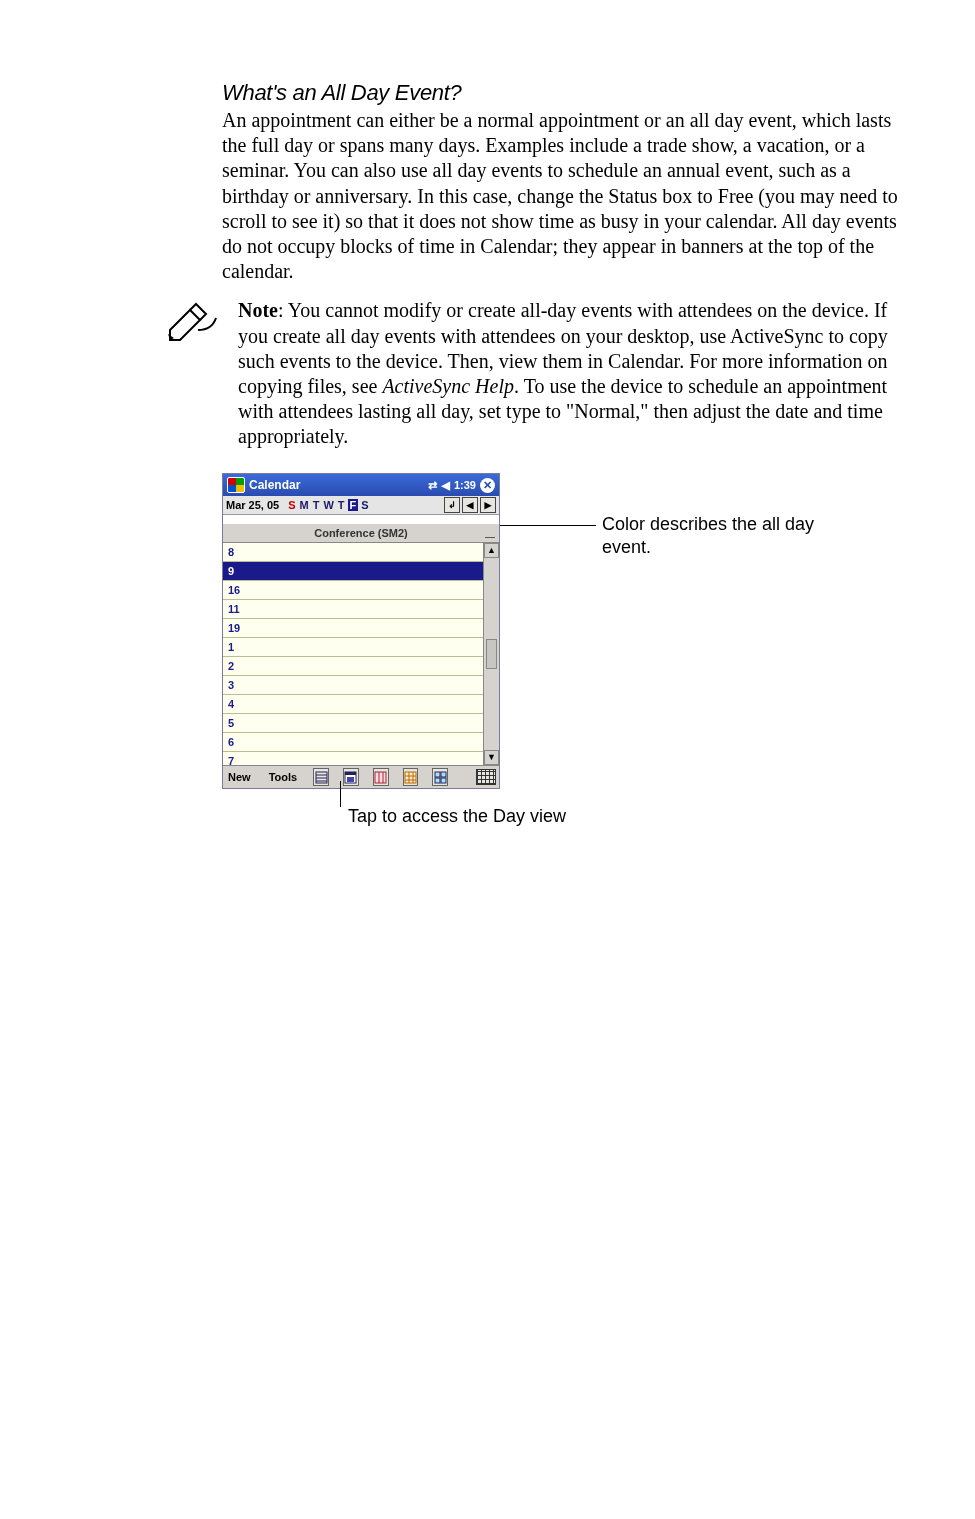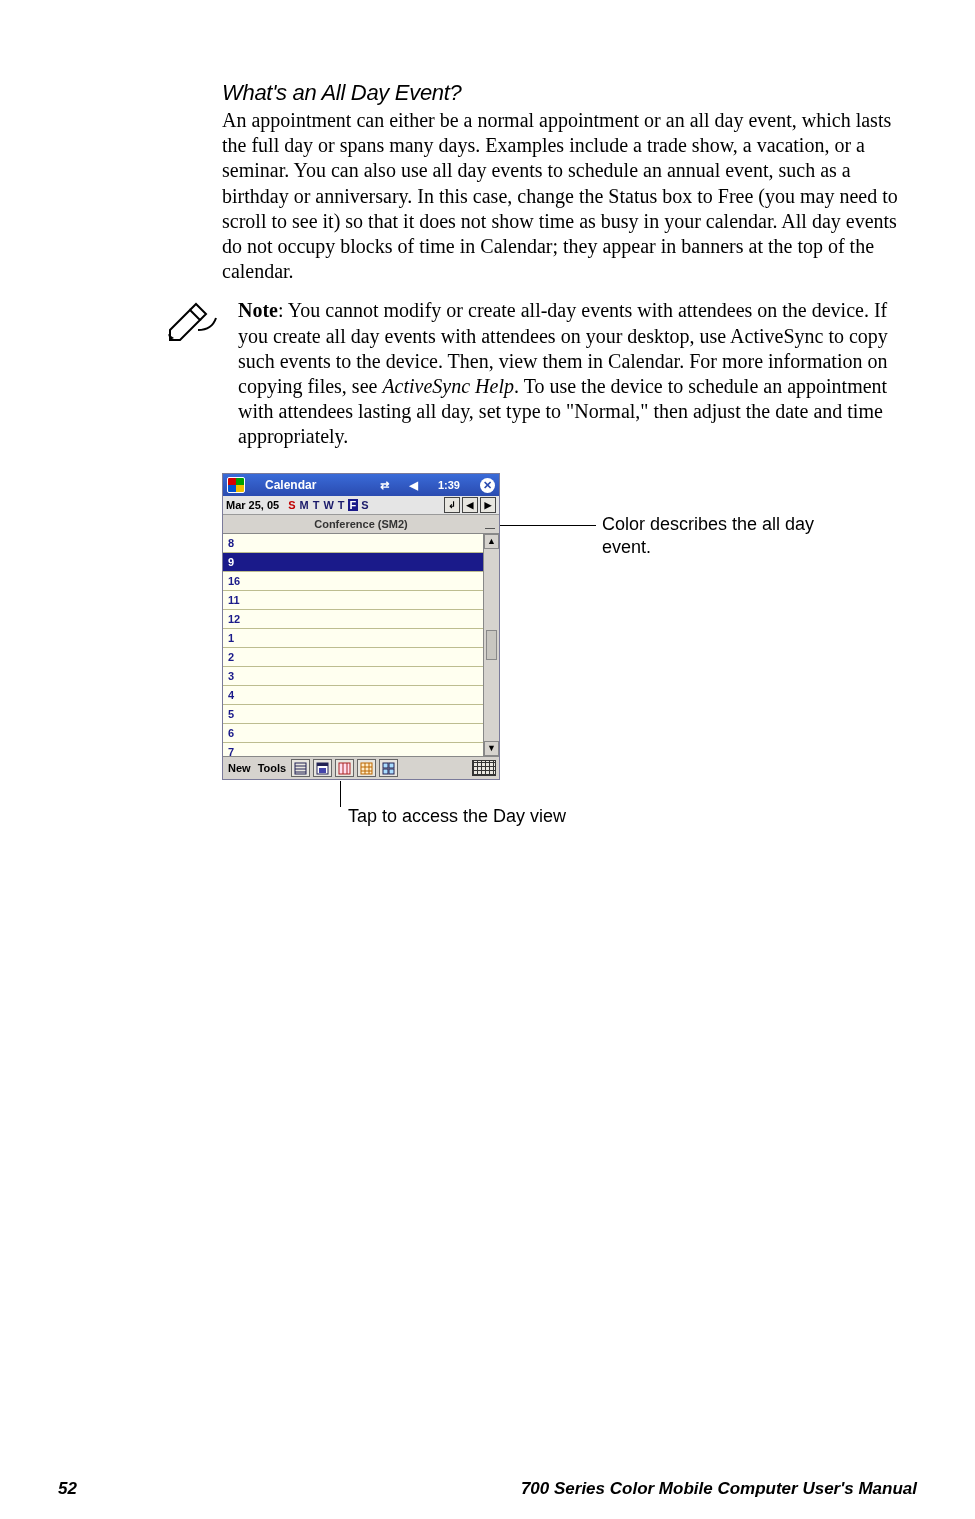--- a/index.html
+++ b/index.html
@@ -87,21 +87,21 @@
     font-size: 12px;
     position: relative;
   }
   .titlebar {
     height: 22px;
     background: linear-gradient(#3a6bd8, #2a4bb0);
     color: #fff;
     display: flex;
     align-items: center;
     padding: 0 4px;
-    gap: 20px;
+    gap: 4px;
     font-weight: 700;
   }
   .flag {
     width: 16px; height: 14px;
     background:
       linear-gradient(#d40000,#d40000) 0 0/8px 7px no-repeat,
       linear-gradient(#00a000,#00a000) 8px 0/8px 7px no-repeat,
       linear-gradient(#0050d0,#0050d0) 0 7px/8px 7px no-repeat,
       linear-gradient(#f0c000,#f0c000) 8px 7px/8px 7px no-repeat;
     border: 1px solid #fff;
@@ -141,20 +141,21 @@
   .banner {
     height: 18px;
     background: #d6d3ce;
     border-bottom: 1px solid #888;
     text-align: center;
     font-weight: 700;
     color: #333;
     font-size: 11px;
     line-height: 18px;
     position: relative;
+    margin-top: 9px;
   }
   .banner::after {
     content: "";
     position: absolute;
     right: 4px; top: 3px;
     width: 10px; height: 10px;
     border-bottom: 1px solid #555;
   }
   .grid-wrap {
     display: flex;
@@ -195,21 +196,21 @@
     position: absolute; left: 2px; right: 2px; top: 96px; height: 28px;
     background: #c8c6c0; border: 1px solid #888;
   }
   .cmdbar {
     height: 22px;
     background: #d6d3ce;
     border-top: 1px solid #888;
     display: flex;
     align-items: center;
     padding: 0 3px;
-    gap: 3px;
+    gap: 14px;
     font-weight: 700;
     color: #000;
     font-size: 11px;
   }
   .cmdbar .cmd { padding: 0 2px; }
   .cmdbar .vbtn {
     width: 17px; height: 16px;
     border: 1px solid #666; background: #e8e6e0;
     display: flex; align-items: center; justify-content: center;
   }
@@ -296,21 +297,21 @@
         </div>
 
         <div class="banner">Conference (SM2)</div>
 
         <div class="grid-wrap">
           <div class="hours">
             <div class="hour-row">8</div>
             <div class="hour-row current">9</div>
             <div class="hour-row">16</div>
             <div class="hour-row">11</div>
-            <div class="hour-row">12</div>
+            <div class="hour-row">19</div>
             <div class="hour-row">1</div>
             <div class="hour-row">2</div>
             <div class="hour-row">3</div>
             <div class="hour-row">4</div>
             <div class="hour-row">5</div>
             <div class="hour-row">6</div>
             <div class="hour-row">7</div>
 
           </div>
           <div class="vscroll">
@@ -371,18 +372,14 @@
       <div class="callout-line-h" style="left:278px; top:52px; width:96px;"></div>
       <div class="callout-text" style="left:380px; top:40px; width:220px;">Color describes the all day event.</div>
 
       <div class="callout-line-v" style="left:118px; top:308px; height:26px;"></div>
       <div class="callout-text" style="left:126px; top:332px;">Tap to access the Day view</div>
 
     </div>
 
   </div>
 
-  <div class="running-foot">
-    <span class="pn">52</span>
-    <span class="title">700 Series Color Mobile Computer User's Manual</span>
-  </div>
 
 </div>
 
 </body></html>

